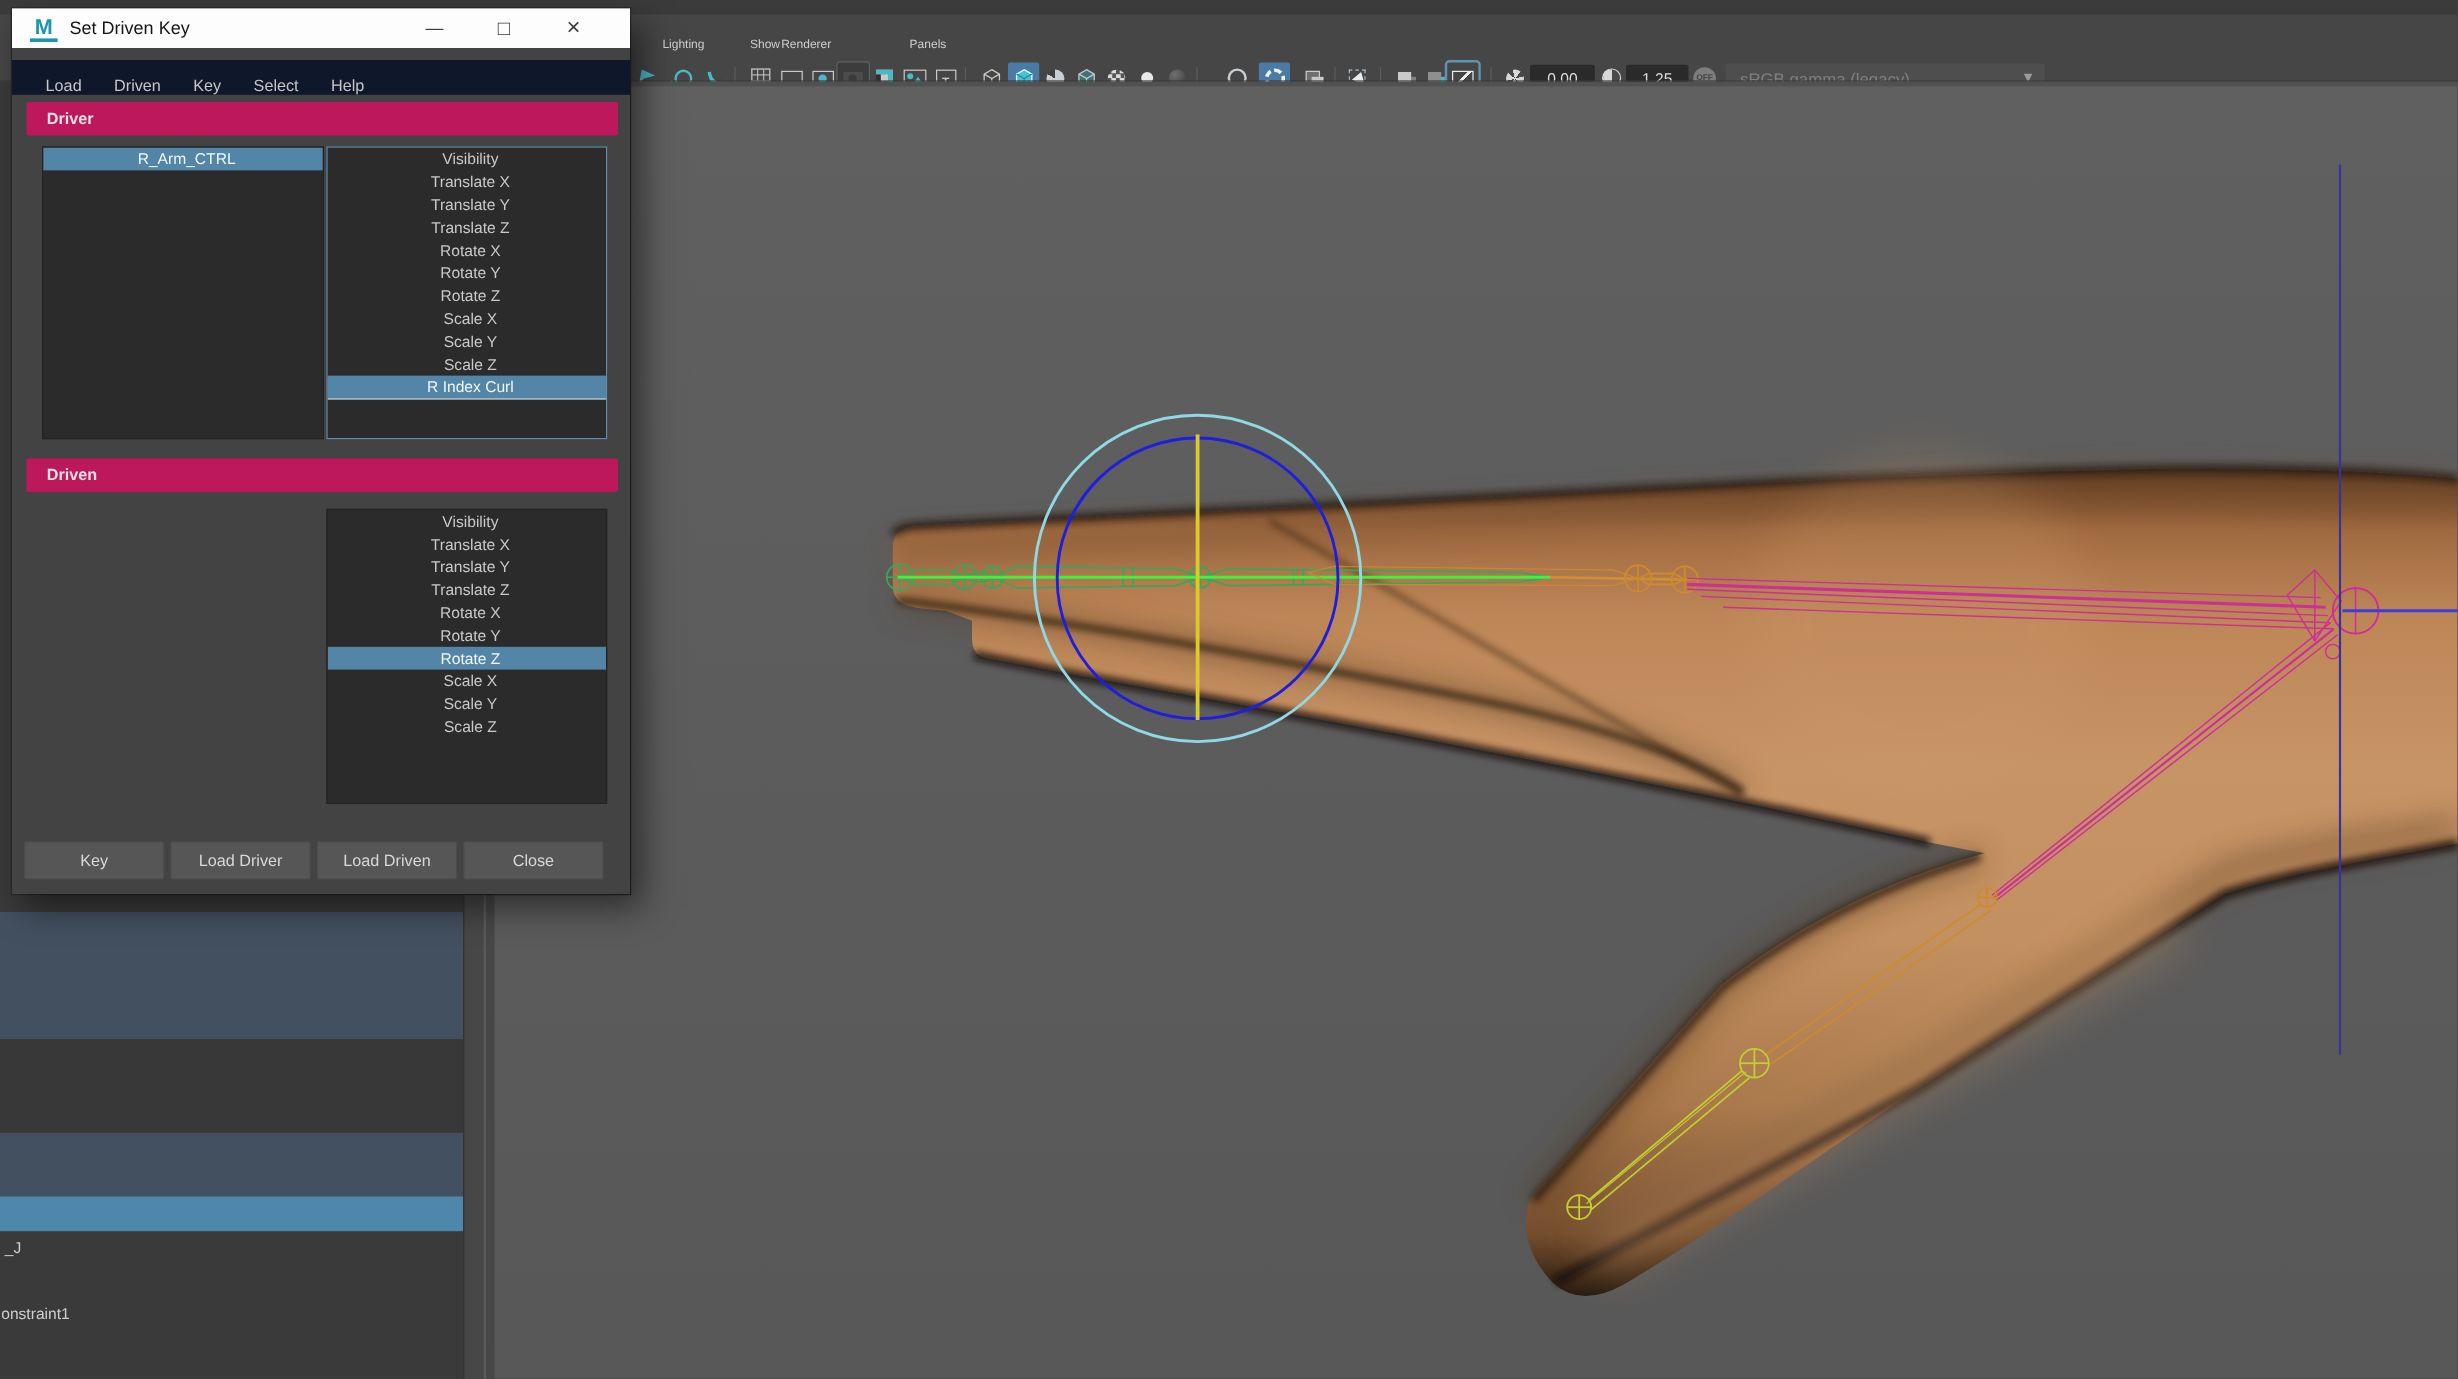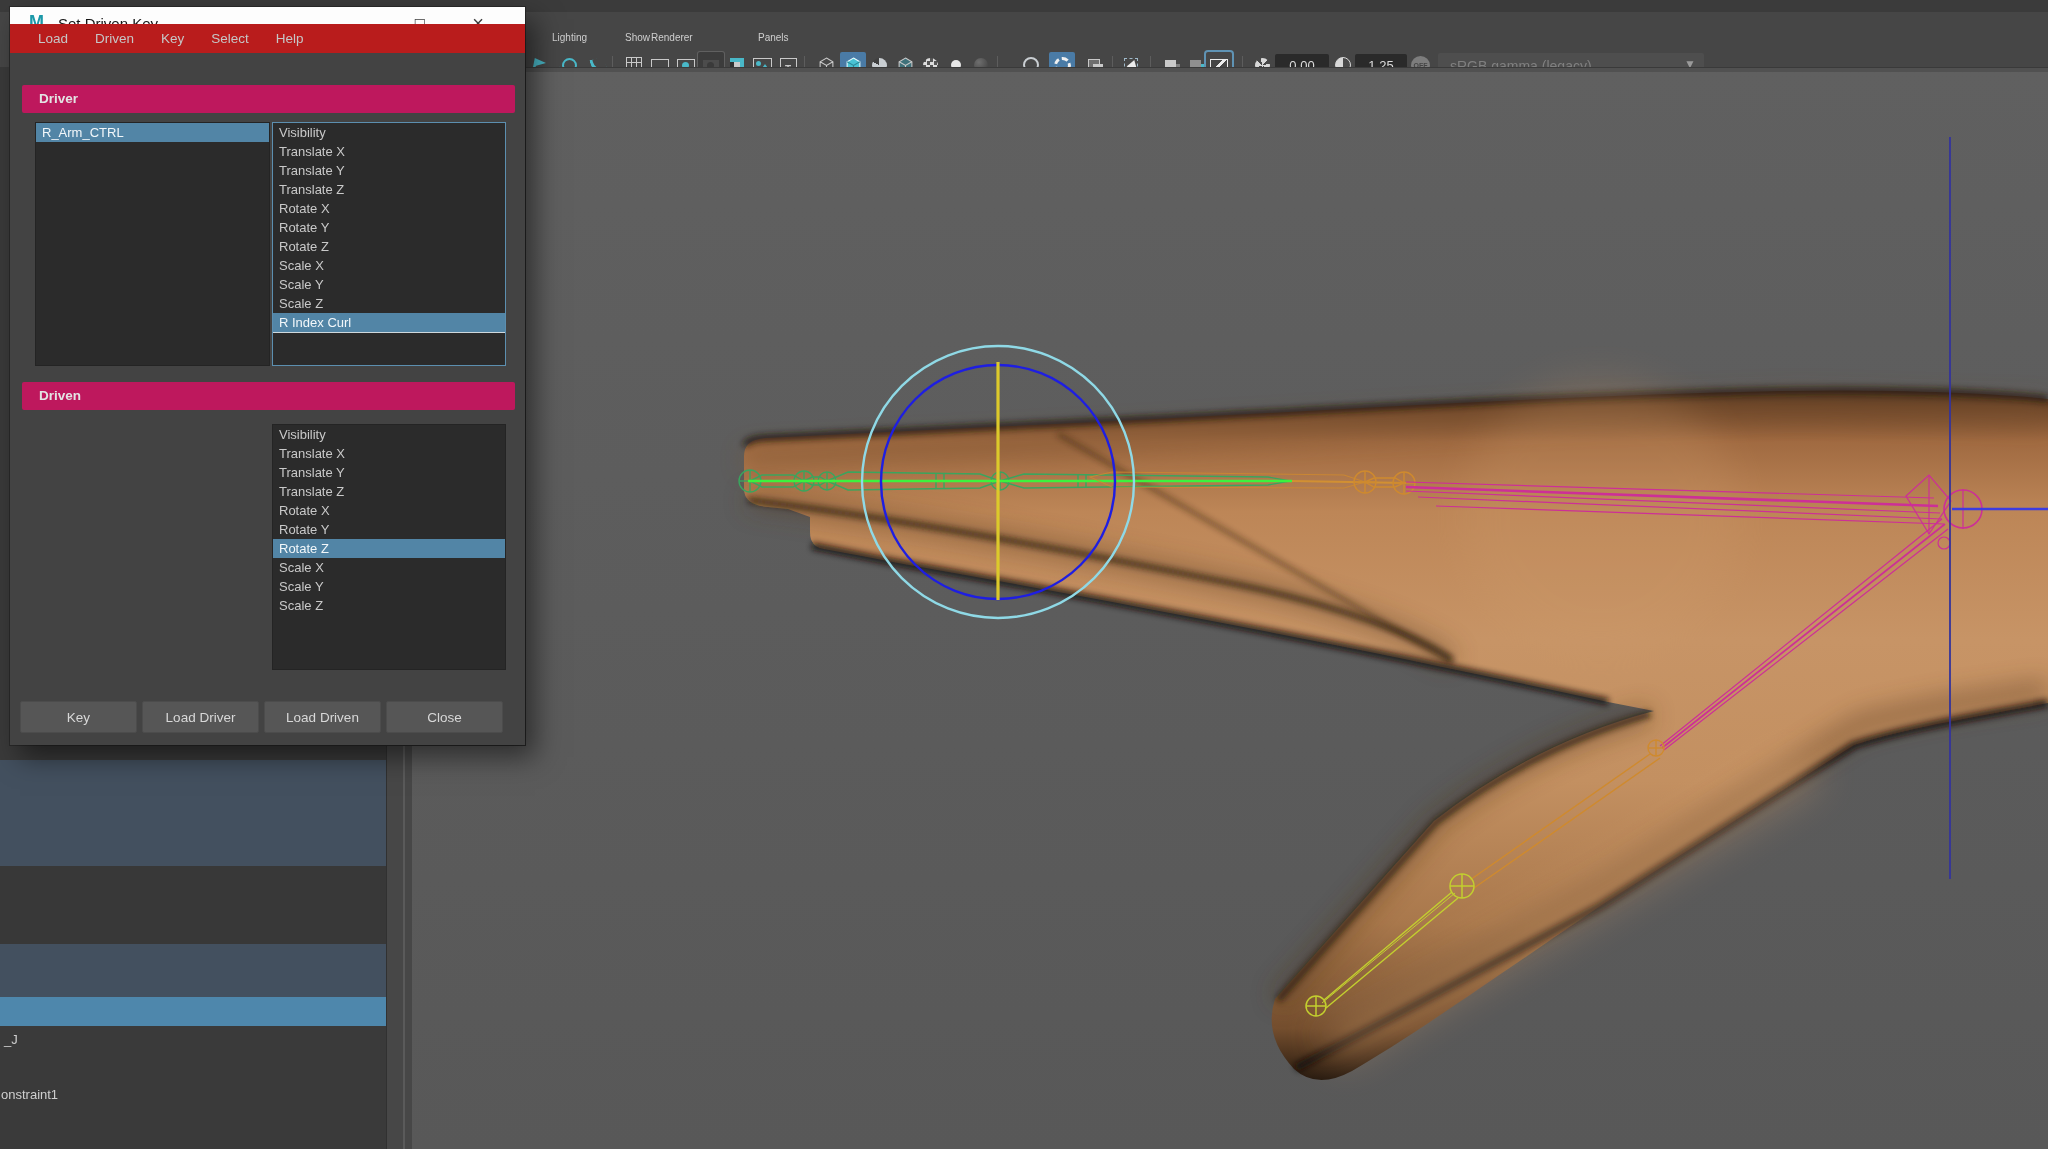--- a/index.html
+++ b/index.html
@@ -65,27 +65,27 @@
   #pane-divider:after{content:"";position:absolute;left:16px;top:0;width:2px;height:100%;background:#5a5a5a;}
   
   #viewport{left:412px;top:68px;}
   
   #dialog{left:10px;top:7px;width:515px;height:738px;background:#434343;box-shadow:10px 12px 26px rgba(0,0,0,.5),0 0 0 1px #2a2a2a;}
   #dlg-titlebar{left:0;top:0;width:515px;height:33px;background:#fdfdfd;}
   #dlg-title{left:48px;top:0;height:33px;line-height:33px;color:#151515;font-size:15px;}
   #maya-logo{left:15px;top:5px;width:23px;height:23px;display:flex;align-items:center;justify-content:center;
     color:#1b98a8;font-weight:bold;font-size:18px;border-bottom:3px solid #1b98a8;box-sizing:border-box;}
   .wbtn{top:0;width:34px;height:33px;display:flex;align-items:center;justify-content:center;color:#3c3c3c;font-size:15px;}
-  #dlg-menubar{left:0;top:17px;width:515px;height:29px;background:#b91c1c;display:flex;align-items:center;padding-left:28px;box-sizing:border-box;}
+  #dlg-menubar{left:0;top:43px;width:515px;height:29px;background:#0f172a;display:flex;align-items:flex-end;padding-left:28px;box-sizing:border-box;}
   .dmenu{color:#c6c6c6;font-size:13.5px;margin-right:27px;}
   .secheader{left:12px;width:493px;height:28px;background:#be185d;border-radius:2px;color:#e3e3e3;
     font-size:13.5px;font-weight:bold;line-height:28px;padding-left:17px;box-sizing:border-box;}
   .listbox{background:#2b2b2b;border:1px solid #242424;overflow:hidden;}
   .listbox.focus{border:1px solid #5c8fb0;}
-  .li{height:19px;line-height:19px;font-size:13px;color:#c9c9c9;padding-left:6px;white-space:nowrap;}
+  .li{height:19px;line-height:19px;font-size:13px;color:#c9c9c9;padding-left:6px;white-space:nowrap;text-align:center;}
   .li.sel{background:#5285a6;color:#f2f7fa;}
   .li.sel.underline{box-shadow:0 1px 0 #cfd8dd;}
   .btnrow{left:10px;top:694px;width:483px;height:32px;display:flex;gap:5px;}
   .dbtn{flex:1;background:#565656;border:1px solid #4c4c4c;border-radius:2px;color:#d8d8d8;font-size:13.5px;
     display:flex;align-items:center;justify-content:center;}
 </style>
 </head>
 <body>
 
 <div class="abs" id="top-strip"></div>

